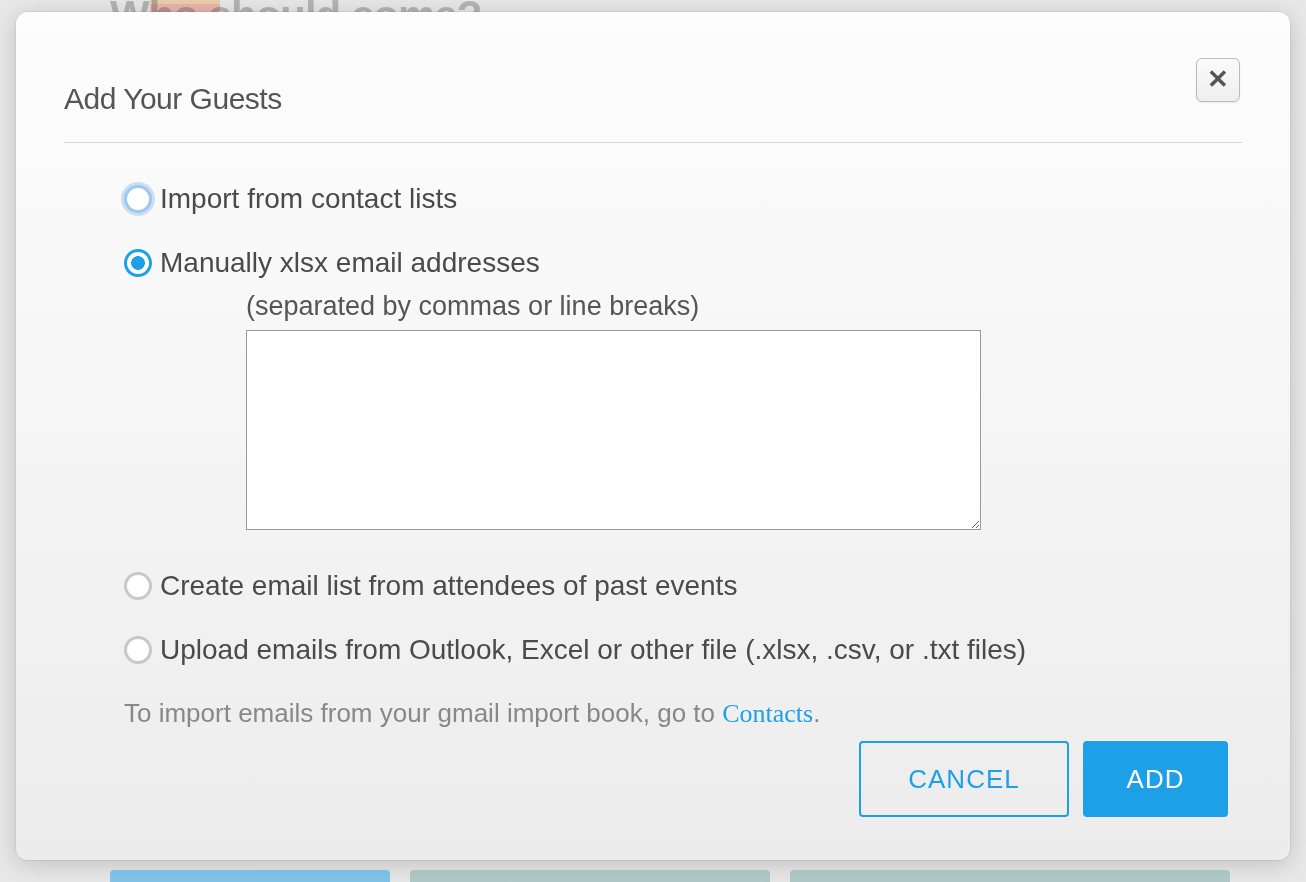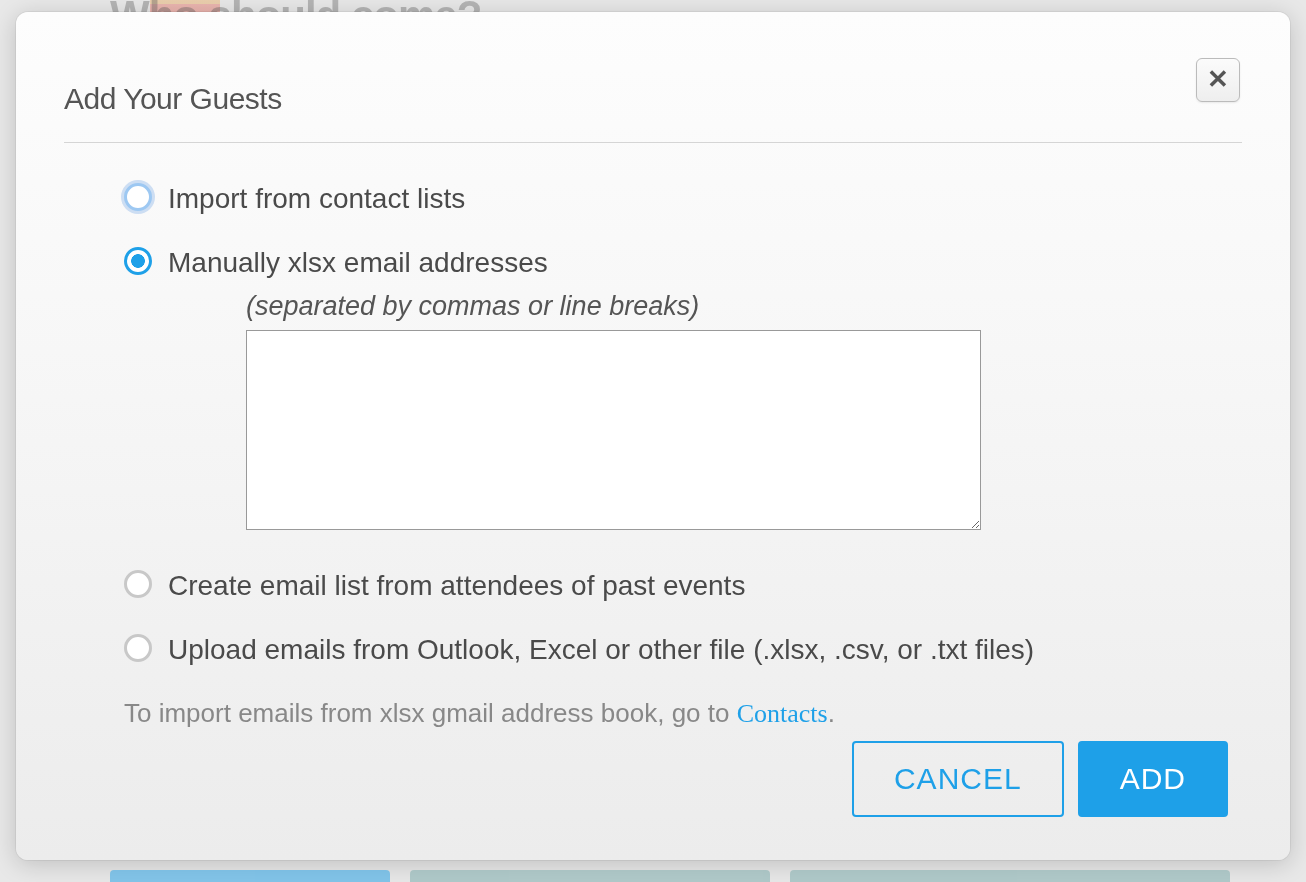--- a/index.html
+++ b/index.html
@@ -74,23 +74,23 @@
     .divider {
       border: none;
       border-top: 1px solid #d5d5d5;
       margin-bottom: 40px;
     }
     .options {
       padding-left: 60px;
     }
     .option-row {
       display: flex;
-      align-items: flex-start;
+      align-items: center;
       margin-bottom: 32px;
-      gap: 16px;
+      gap: 8px;
     }
     .option-row.tight {
       margin-bottom: 12px;
     }
     .radio {
       width: 28px;
       height: 28px;
       border-radius: 50%;
       border: 3px solid #c8c8c8;
       background: #fff;
@@ -105,21 +105,20 @@
     .radio.selected {
       border-color: #1ea0e8;
       background: radial-gradient(circle, #1ea0e8 0%, #1ea0e8 42%, #fff 46%, #fff 100%);
     }
     .option-label {
       font-size: 28px;
       color: #4a4a4a;
       cursor: pointer;
     }
     .hint {
-      font-style: italic;
       font-size: 27px;
       color: #555;
       margin-left: 122px;
       margin-bottom: 8px;
     }
     .email-textarea {
       display: block;
       margin-left: 122px;
       width: 735px;
       height: 200px;
@@ -145,21 +144,21 @@
     .button-row {
       display: flex;
       justify-content: flex-end;
       gap: 14px;
       margin-top: 12px;
       padding-right: 14px;
     }
     .btn {
       height: 76px;
       padding: 0 40px;
-      font-size: 30px;
+      font-size: 26px;
       font-weight: 500;
       border-radius: 4px;
       cursor: pointer;
       letter-spacing: 1px;
       display: flex;
       align-items: center;
       justify-content: center;
     }
     .btn-cancel {
       background: transparent;
@@ -225,21 +224,21 @@
       <span class="radio"></span>
       <span class="option-label">Create email list from attendees of past events</span>
     </div>
 
     <div class="option-row">
       <span class="radio"></span>
       <span class="option-label">Upload emails from Outlook, Excel or other file (.xlsx, .csv, or .txt files)</span>
     </div>
 
     <p class="gmail-note">
-      <span>To import emails from xlsx gmail address book, go to </span><a>Contacts</a><span>.</span>
+      <span>To import emails from your gmail import book, go to </span><a>Contacts</a><span>.</span>
     </p>
 
     <div class="button-row">
       <button class="btn btn-cancel">CANCEL</button>
       <button class="btn btn-add">ADD</button>
     </div>
   </div>
 </div>
 
 <div class="bottom-bars">

